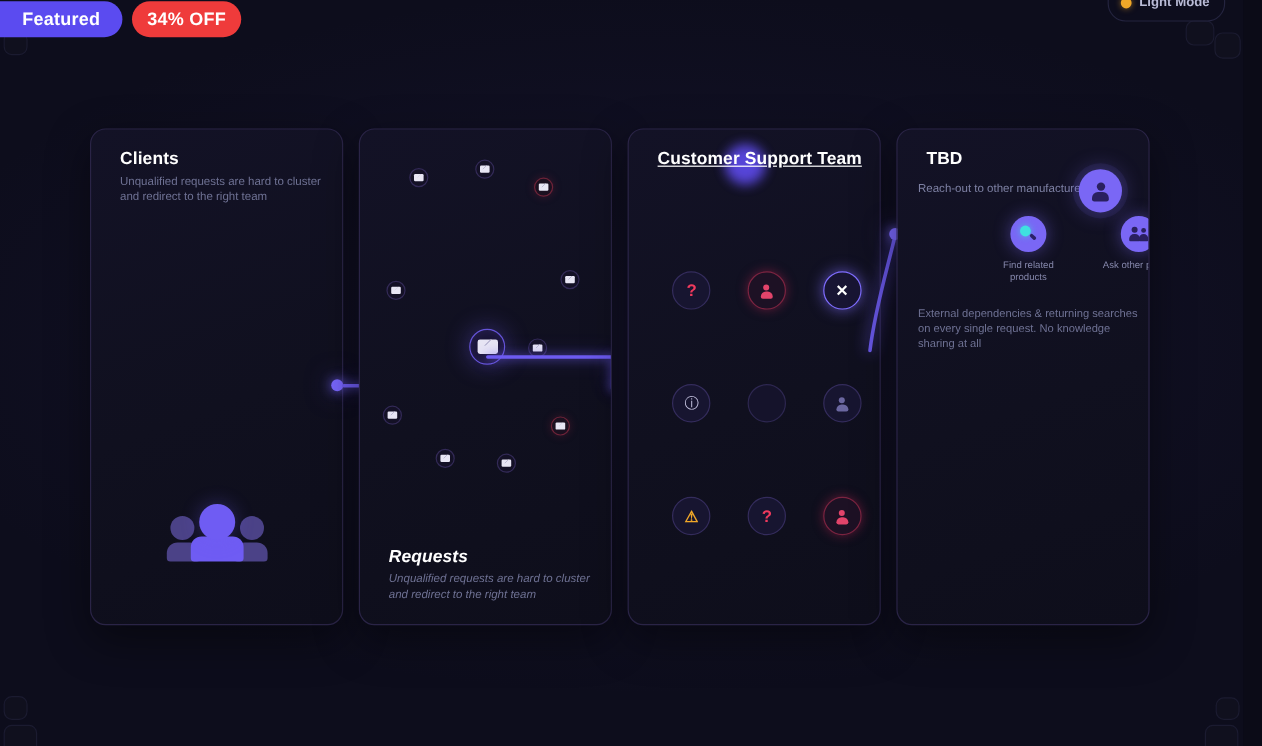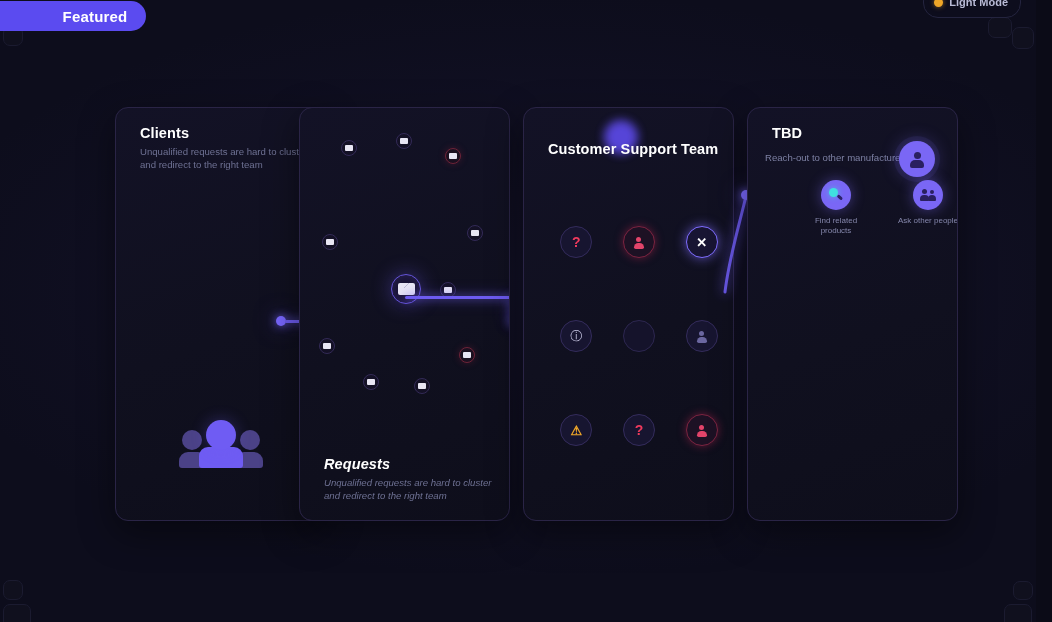--- a/index.html
+++ b/index.html
@@ -12,41 +12,41 @@
   #stage{position:relative;width:1052px;height:622px;overflow:hidden;background:#0b0b17;}
 
   
   .plane{position:absolute;left:0;top:0;width:1036px;height:622px;background:#0d0d1c;}
   .plane:after{content:"";position:absolute;inset:0;
     background:radial-gradient(900px 420px at 52% 46%, rgba(58,48,120,.16), rgba(0,0,0,0) 70%);}
 
   
   .pill{position:absolute;top:1px;display:flex;align-items:center;justify-content:center;
     height:30px;border-radius:16px;color:#fff;font-weight:bold;font-size:15px;letter-spacing:.2px;}
-  .pill-featured{left:0;width:102px;background:#5b4bf0;border-radius:0 16px 16px 0;padding-left:44px;}
+  .pill-featured{left:0;width:102px;background:#5b4bf0;border-radius:0 16px 16px 0;}
   .pill-off{left:110px;width:91px;background:#ef3b3b;}
 
   
   .lightmode{position:absolute;right:31px;top:-14px;display:flex;align-items:center;gap:6px;
     height:30px;padding:0 12px 0 10px;border:1px solid #24243f;border-radius:15px;
     background:#11112040;}
   .lightmode .dot{width:9px;height:9px;border-radius:50%;background:#f0a728;box-shadow:0 0 5px #f0a72899;}
   .lightmode .txt{color:#b9bbd6;font-size:11px;font-weight:bold;}
 
   
   .deco{position:absolute;border-radius:7px;background:#12122099;border:1px solid #1b1b30;}
 
   
   .card{position:absolute;top:107px;height:412px;border-radius:13px;
     background:linear-gradient(160deg,#131226 0%, #10101f 55%, #0e0e1b 100%);
     border:1px solid #2a2446;box-shadow:0 12px 36px rgba(0,0,0,.45);overflow:hidden;}
   .card-title{position:absolute;left:24px;color:#fff;font-size:14.5px;font-weight:bold;letter-spacing:.1px;}
   .card-desc{position:absolute;left:24px;color:#6e7193;font-size:9.6px;line-height:12.6px;width:178px;}
 
-  #card-clients{left:75px;width:209px;margin-left:40px;}
+  #card-clients{left:75px;width:209px;}
   #card-requests{left:299px;width:209px;font-style:italic;}
   #card-support{left:523px;width:209px;}
   #card-tbd{left:747px;width:209px;}
 
   
   .people{position:absolute;left:50%;top:312px;transform:translateX(-50%);width:84px;height:48px;}
   .people .head{position:absolute;border-radius:50%;}
   .people .body{position:absolute;border-radius:9px 9px 3px 3px;}
   .p-main-head{left:27px;top:0;width:30px;height:30px;background:#6f5cf3;box-shadow:0 0 16px #6f5cf355;}
   .p-main-body{left:20px;top:27px;width:44px;height:21px;background:#6f5cf3;}
@@ -94,21 +94,21 @@
   .blob{position:absolute;left:80px;top:12px;width:34px;height:34px;border-radius:50%;
     background:#5d4ae8;filter:blur(5px);opacity:.92;}
 
   
   .avatar-big{position:absolute;right:22px;top:33px;width:36px;height:36px;border-radius:50%;
     background:#7a67f5;display:flex;align-items:center;justify-content:center;
     box-shadow:0 0 0 5px #7a67f518, 0 0 18px #7a67f566;}
   .avatar-big .person{width:18px;height:18px;color:#2a2060;}
   .avatar-big .person:before{left:6px;top:2px;width:7px;height:7px;}
   .avatar-big .person:after{left:2px;top:10px;width:14px;height:8px;}
-  .actions{position:absolute;left:52px;top:72px;display:flex;gap:20px;}
+  .actions{position:absolute;left:73px;top:72px;display:flex;gap:20px;}
   .action{width:72px;text-align:center;}
   .action .circ{width:30px;height:30px;border-radius:50%;margin:0 auto;background:#7a67f5;
     display:flex;align-items:center;justify-content:center;box-shadow:0 0 14px #7a67f577;}
   .action .lbl{margin-top:6px;color:#8587ab;font-size:8px;line-height:10px;}
   .mag{width:15px;height:15px;position:relative;}
   .mag:before{content:"";position:absolute;left:0;top:0;width:9px;height:9px;border-radius:50%;
     background:#3fe0e0;box-shadow:0 0 6px #3fe0e0aa;}
   .mag:after{content:"";position:absolute;left:8px;top:8px;width:6px;height:2.5px;border-radius:2px;
     background:#2b2168;transform:rotate(42deg);}
   .duo{width:17px;height:13px;position:relative;color:#2a2060;}
@@ -128,20 +128,21 @@
 
   <div class="deco" style="left:3px;top:26px;width:18px;height:18px;"></div>
   <div class="deco" style="left:988px;top:17px;width:22px;height:19px;"></div>
   <div class="deco" style="left:1012px;top:27px;width:20px;height:20px;"></div>
   <div class="deco" style="left:3px;top:580px;width:18px;height:18px;"></div>
   <div class="deco" style="left:3px;top:604px;width:26px;height:26px;"></div>
   <div class="deco" style="left:1013px;top:581px;width:18px;height:17px;"></div>
   <div class="deco" style="left:1004px;top:604px;width:26px;height:26px;"></div>
 
   <div class="pill pill-featured">Featured</div>
+  <div class="pill pill-off">34% OFF</div>
 
   <div class="lightmode">
     <span class="dot"></span>
     <span class="txt">Light Mode</span>
   </div>
 
   <div class="card" id="card-clients">
     <div class="card-title" style="top:17px;">Clients</div>
     <div class="card-desc" style="top:38px;">Unqualified requests are hard to cluster and redirect to the right team</div>
     <div class="people">
@@ -195,21 +196,21 @@
     <div class="wire" style="left:105px;top:188px;width:107px;height:3px;border-radius:2px;"></div>
     <div class="wire" style="left:209px;top:188px;width:3px;height:28px;border-radius:2px;"></div>
     <div class="wire" style="left:209px;top:214px;width:24px;height:3px;border-radius:2px;"></div>
 
     <div class="card-title" style="top:348px;">Requests</div>
     <div class="card-desc" style="top:369px;">Unqualified requests are hard to cluster and redirect to the right team</div>
   </div>
 
   <div class="card" id="card-support">
     <div class="blob"></div>
-    <div class="card-title" style="top:33px;">Customer Support Team</div>
+    <div class="card-title" style="top:17px;text-decoration:underline;">Customer Support Team</div>
 
     <div class="sgrid">
       <div class="sdot">
           <span class="q">?</span>
         </div>
       <div class="sdot red">
           <span class="person person-red"></span>
         </div>
       <div class="sdot bright">
           <span class="xmark">✕</span>
@@ -261,14 +262,15 @@
               <span class="h1"></span>
               <span class="b1"></span>
               <span class="h2"></span>
               <span class="b2"></span>
             </span>
         </div>
         <div class="lbl">Ask other people</div>
       </div>
     </div>
 
+    <div class="tbd-note">External dependencies &amp; returning searches on every single request. No knowledge sharing at all</div>
   </div>
 </div>
 
 </body></html>

